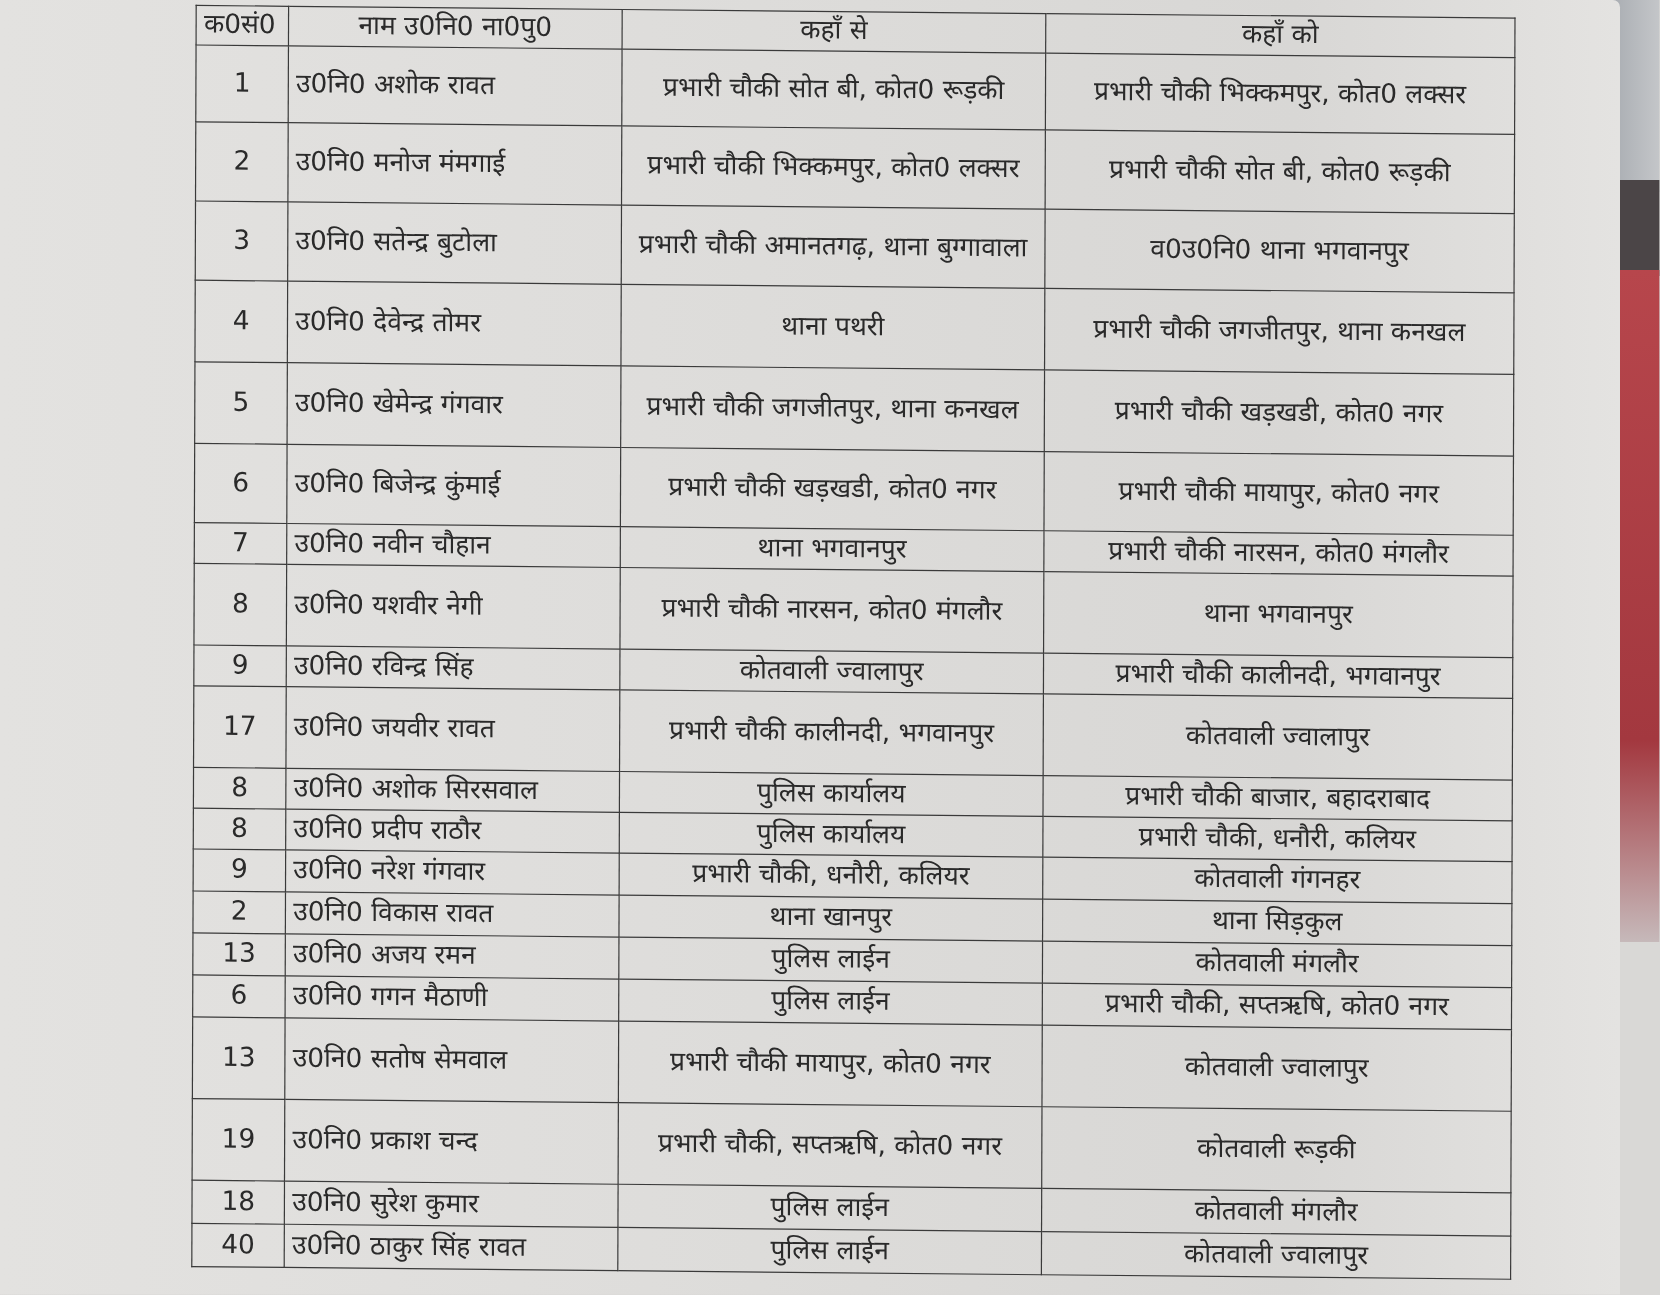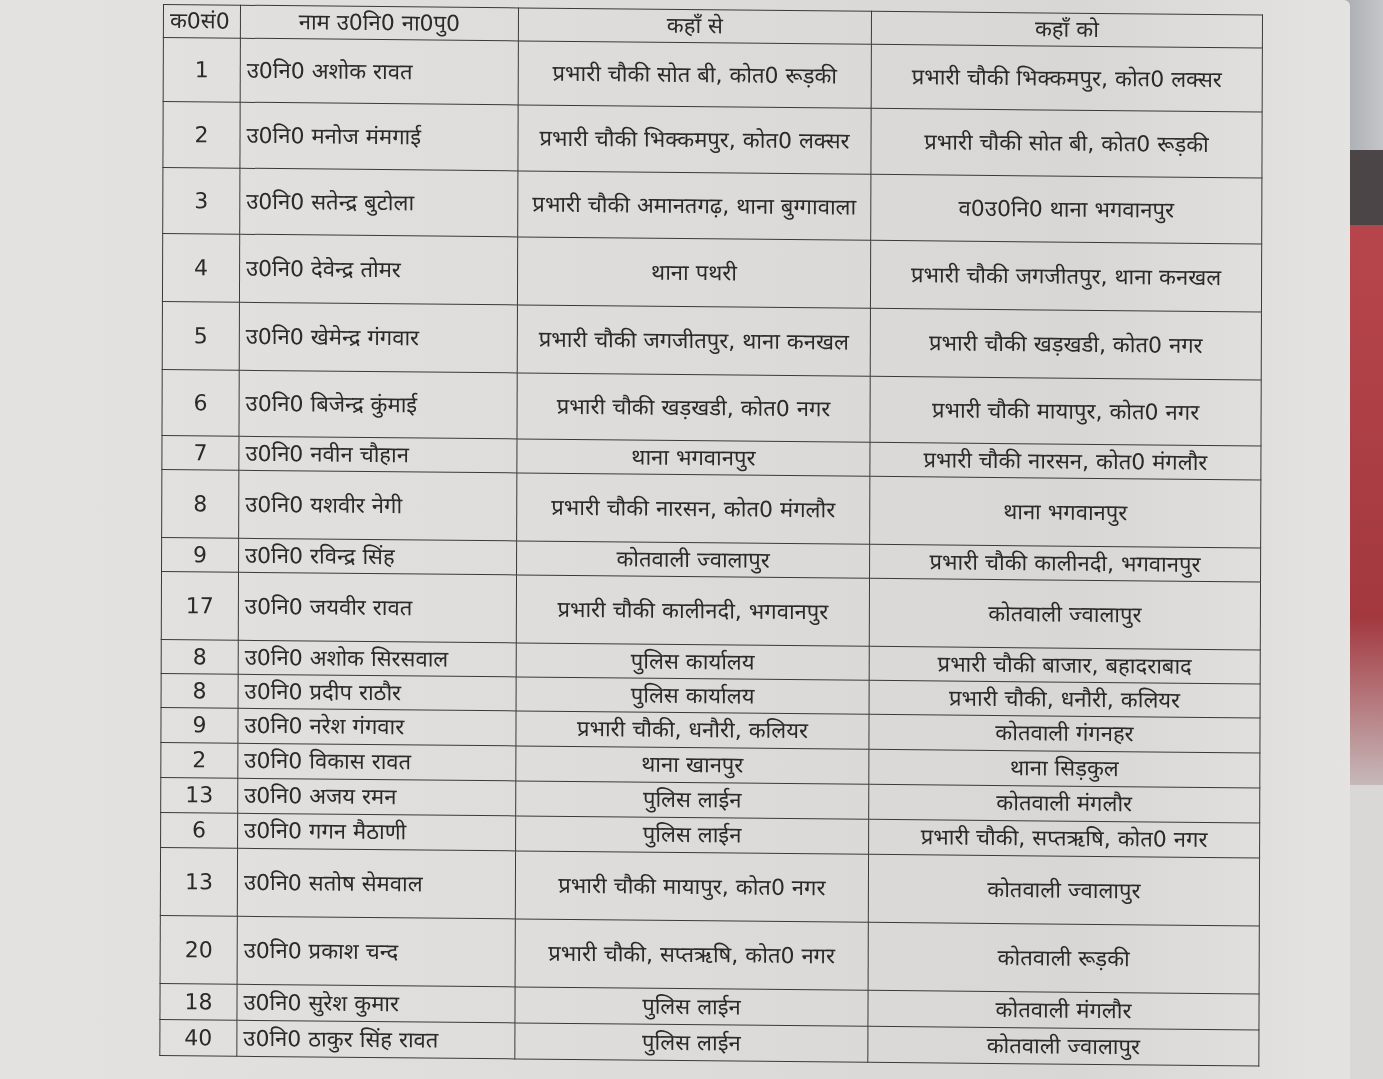--- a/index.html
+++ b/index.html
@@ -161,21 +161,21 @@
           <td class="from">पुलिस लाईन</td>
           <td class="to">प्रभारी चौकी, सप्तऋषि, कोत0 नगर</td>
         </tr>
         <tr style="height: 68px;">
           <td class="sn">13</td>
           <td class="name">उ0नि0 सतोष सेमवाल</td>
           <td class="from">प्रभारी चौकी मायापुर, कोत0 नगर</td>
           <td class="to">कोतवाली ज्वालापुर</td>
         </tr>
         <tr style="height: 68px;">
-          <td class="sn">20</td>
+          <td class="sn">19</td>
           <td class="name">उ0नि0 प्रकाश चन्द</td>
           <td class="from">प्रभारी चौकी, सप्तऋषि, कोत0 नगर</td>
           <td class="to">कोतवाली रूड़की</td>
         </tr>
         <tr style="height: 36px;">
           <td class="sn">18</td>
           <td class="name">उ0नि0 सुरेश कुमार</td>
           <td class="from">पुलिस लाईन</td>
           <td class="to">कोतवाली मंगलौर</td>
         </tr>

